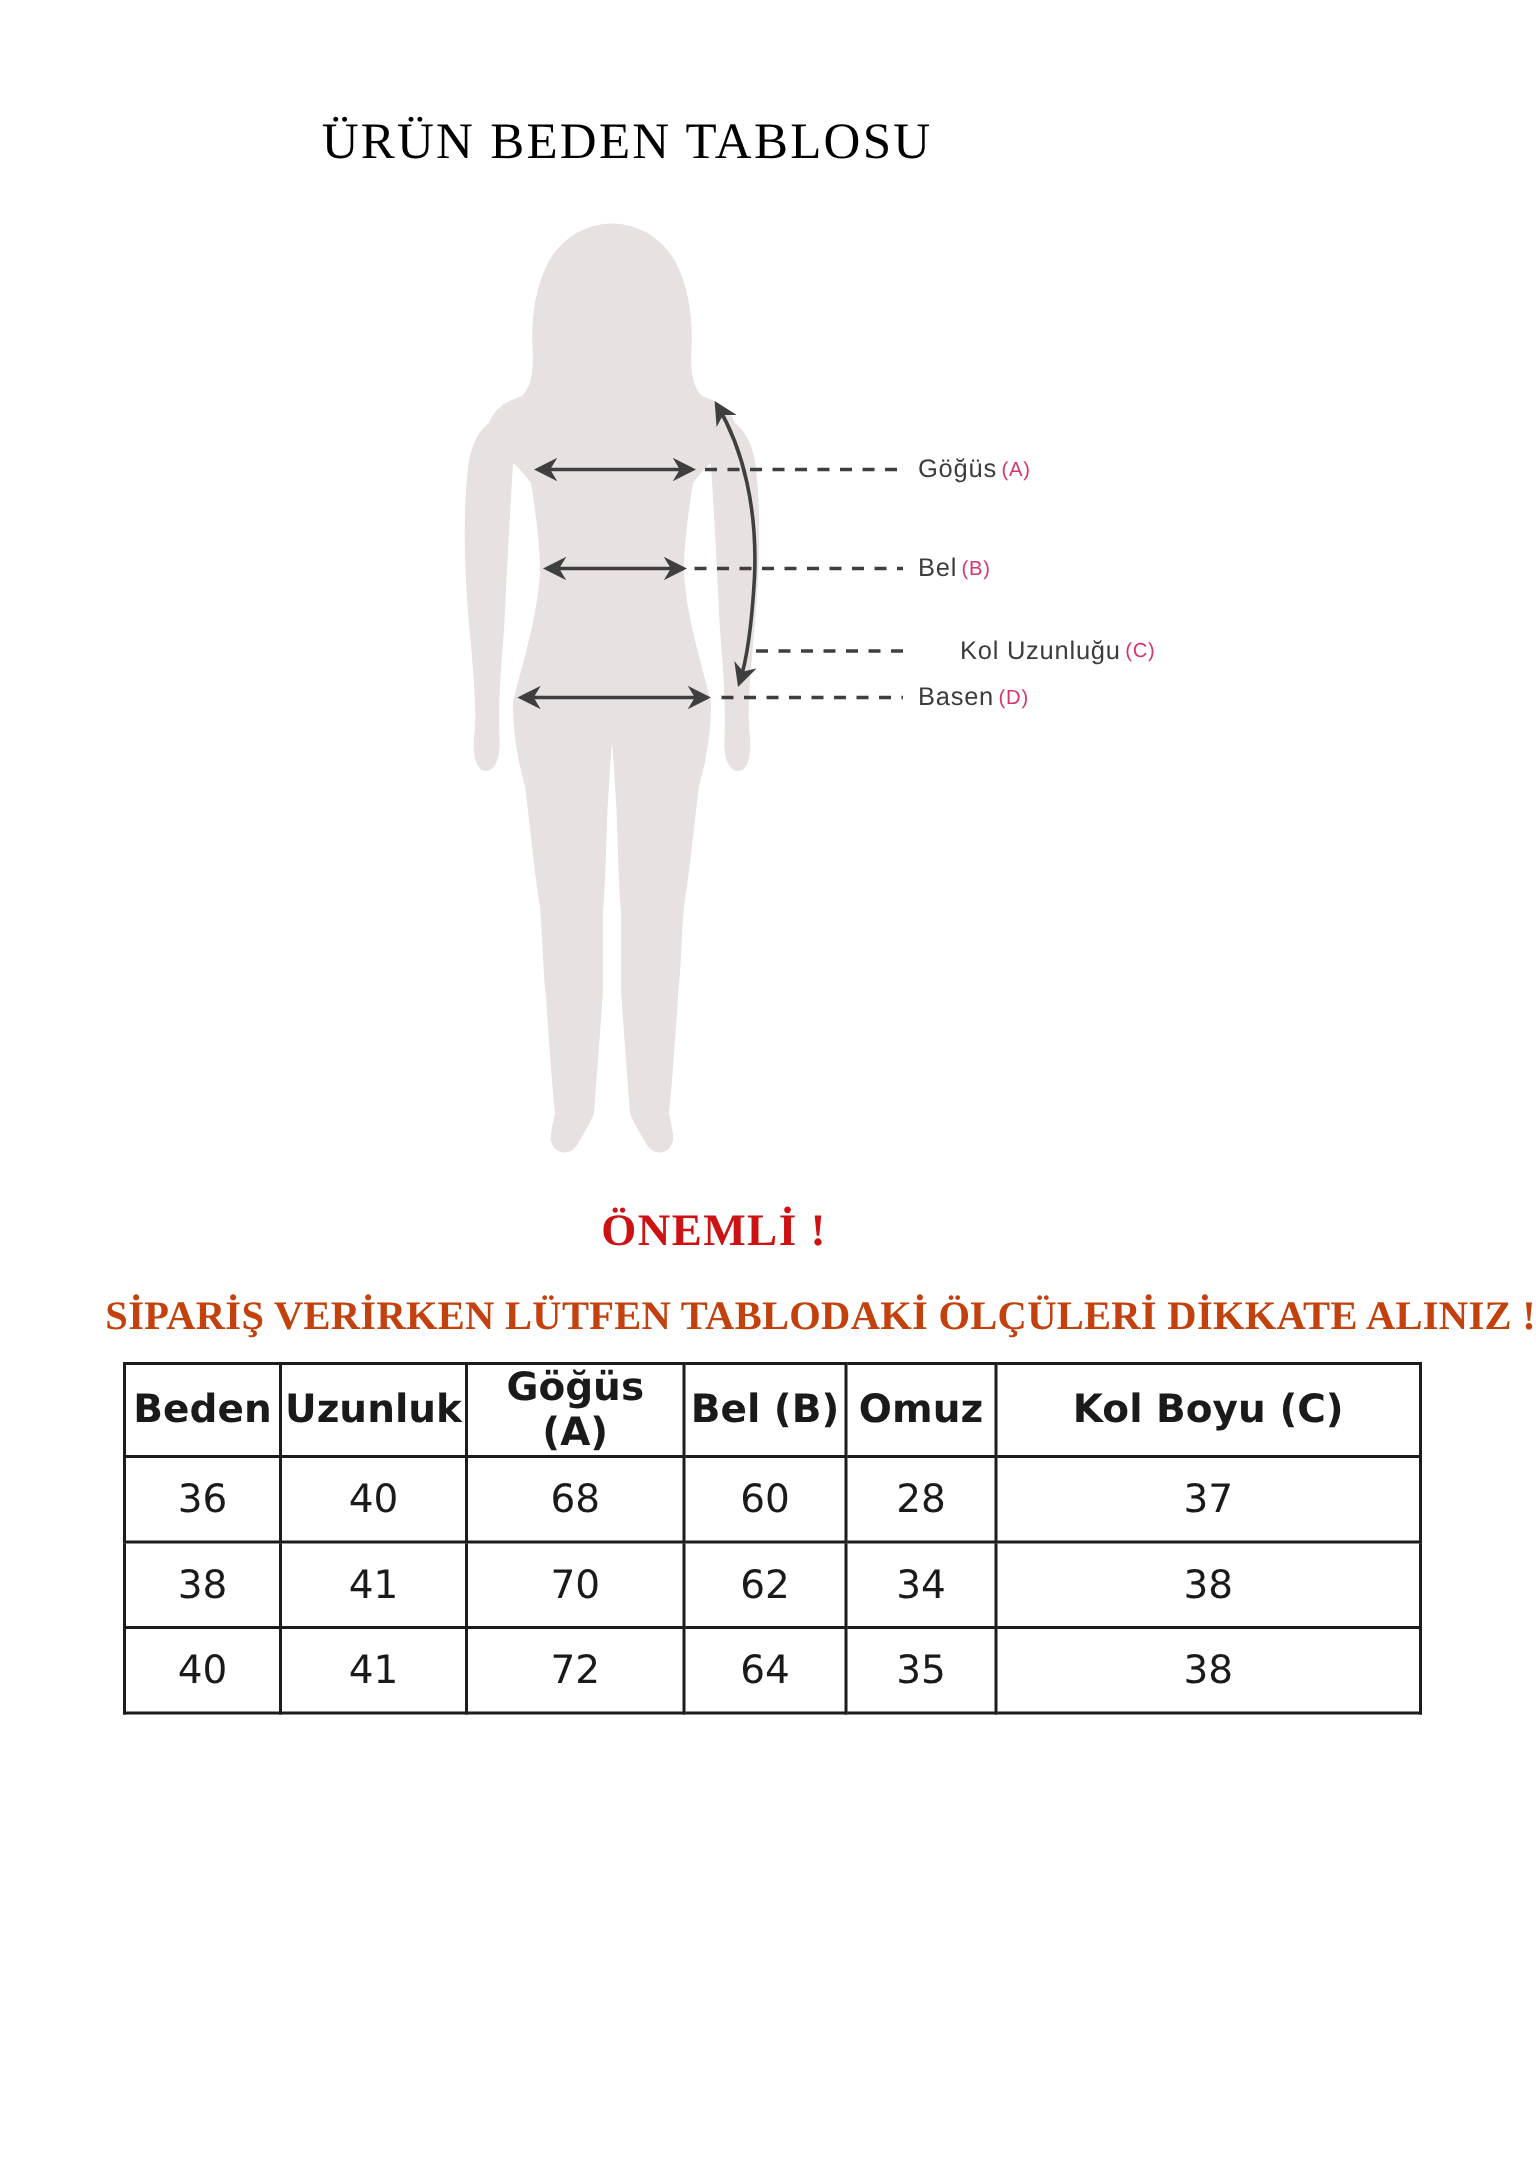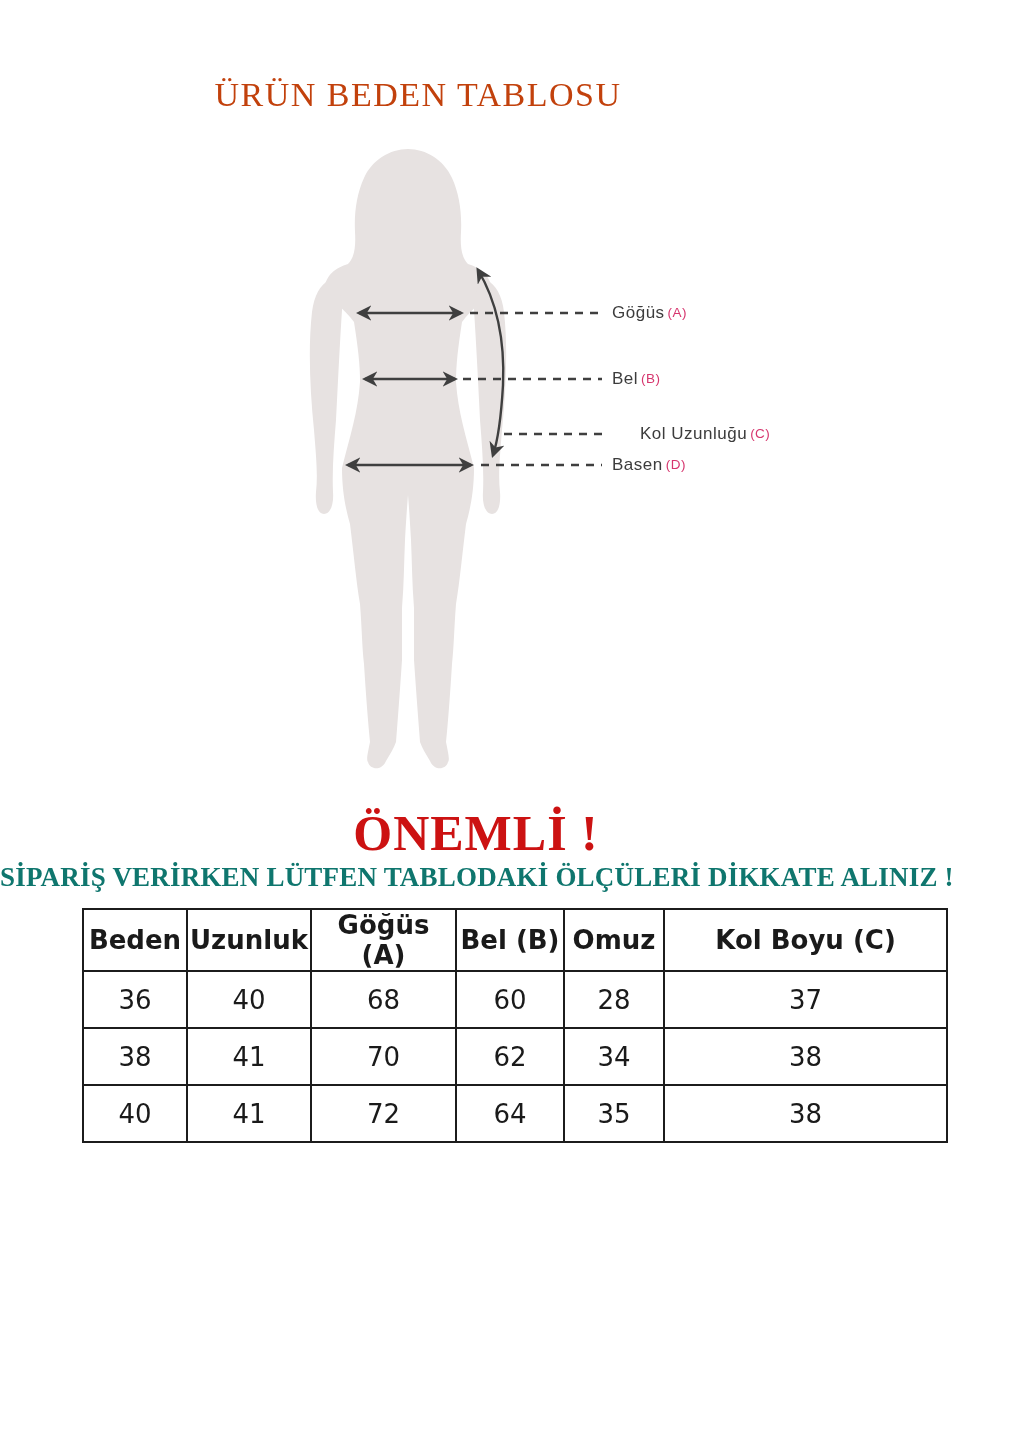--- a/index.html
+++ b/index.html
@@ -7,46 +7,46 @@
     position:relative;
     width:1024px;height:1449px;
     background:#ffffff;
     font-family:"Liberation Sans", sans-serif;
     overflow:hidden;
   }
   .page-title{
     position:absolute;top:76px;left:0;width:836px;
     text-align:center;
     font-family:"Liberation Serif", serif;
-    font-size:34px;font-weight:400;color:#c2410c;
+    font-size:34px;font-weight:400;color:#000000;
     letter-spacing:1.5px;
   }
   .diagram{position:absolute;top:0;left:0;width:1024px;height:800px;text-align:right;}
   .diagram svg{position:absolute;top:0;left:0;}
   .dlabel{
     position:absolute;left:612px;
     font-size:17px;color:#3c3c3c;letter-spacing:0.5px;
     white-space:nowrap;
   }
   .dlabel .code{
     font-size:13.5px;color:#d6366e;margin-left:3px;
     position:relative;top:-1px;
   }
   .warn-head{
     position:absolute;top:804px;left:0;width:952px;
     text-align:center;
     font-family:"Liberation Serif", serif;
-    font-weight:700;font-size:50px;color:#cc1212;
+    font-weight:700;font-size:30px;color:#cc1212;
     letter-spacing:1px;
   }
   .warn-sub{
     position:absolute;top:862px;left:0;width:1024px;
-    text-align:left;
+    text-align:right;
     font-family:"Liberation Serif", serif;
-    font-weight:700;font-size:27px;color:#0f766e;
+    font-weight:700;font-size:27px;color:#c2410c;
     letter-spacing:0.2px;
   }
   .table-wrap{position:absolute;top:908px;left:82px;width:946px;}
   table.size{
     border-collapse:collapse;width:866px;
     font-family:"DejaVu Sans", sans-serif;
     color:#1a1a1a;
   }
   table.size th, table.size td{
     border:2px solid #1c1c1c;

